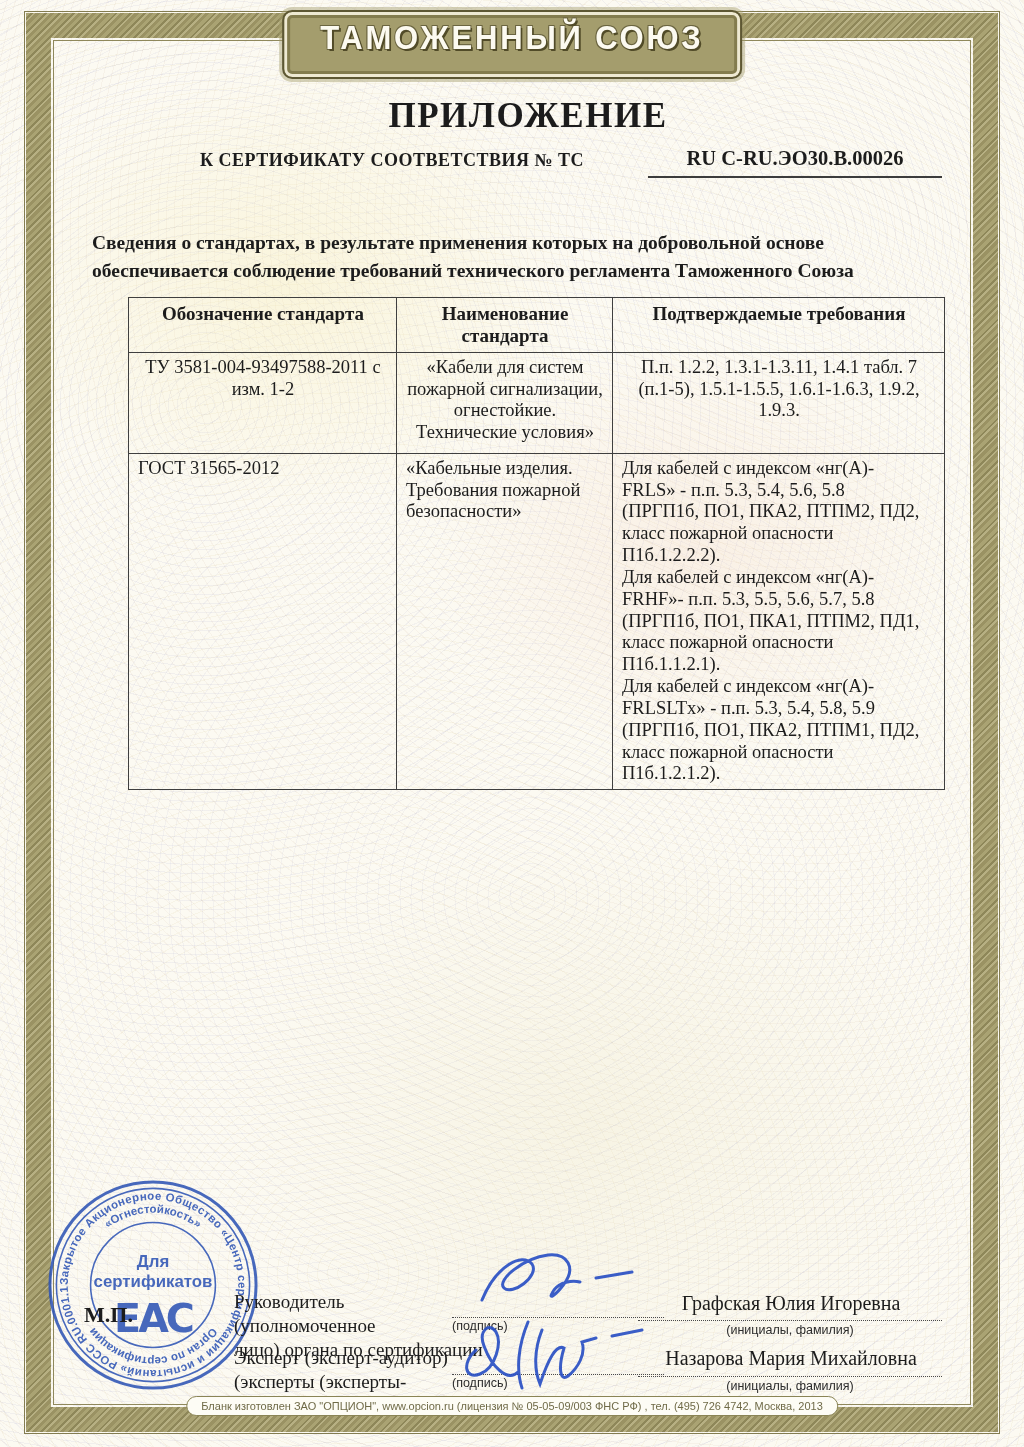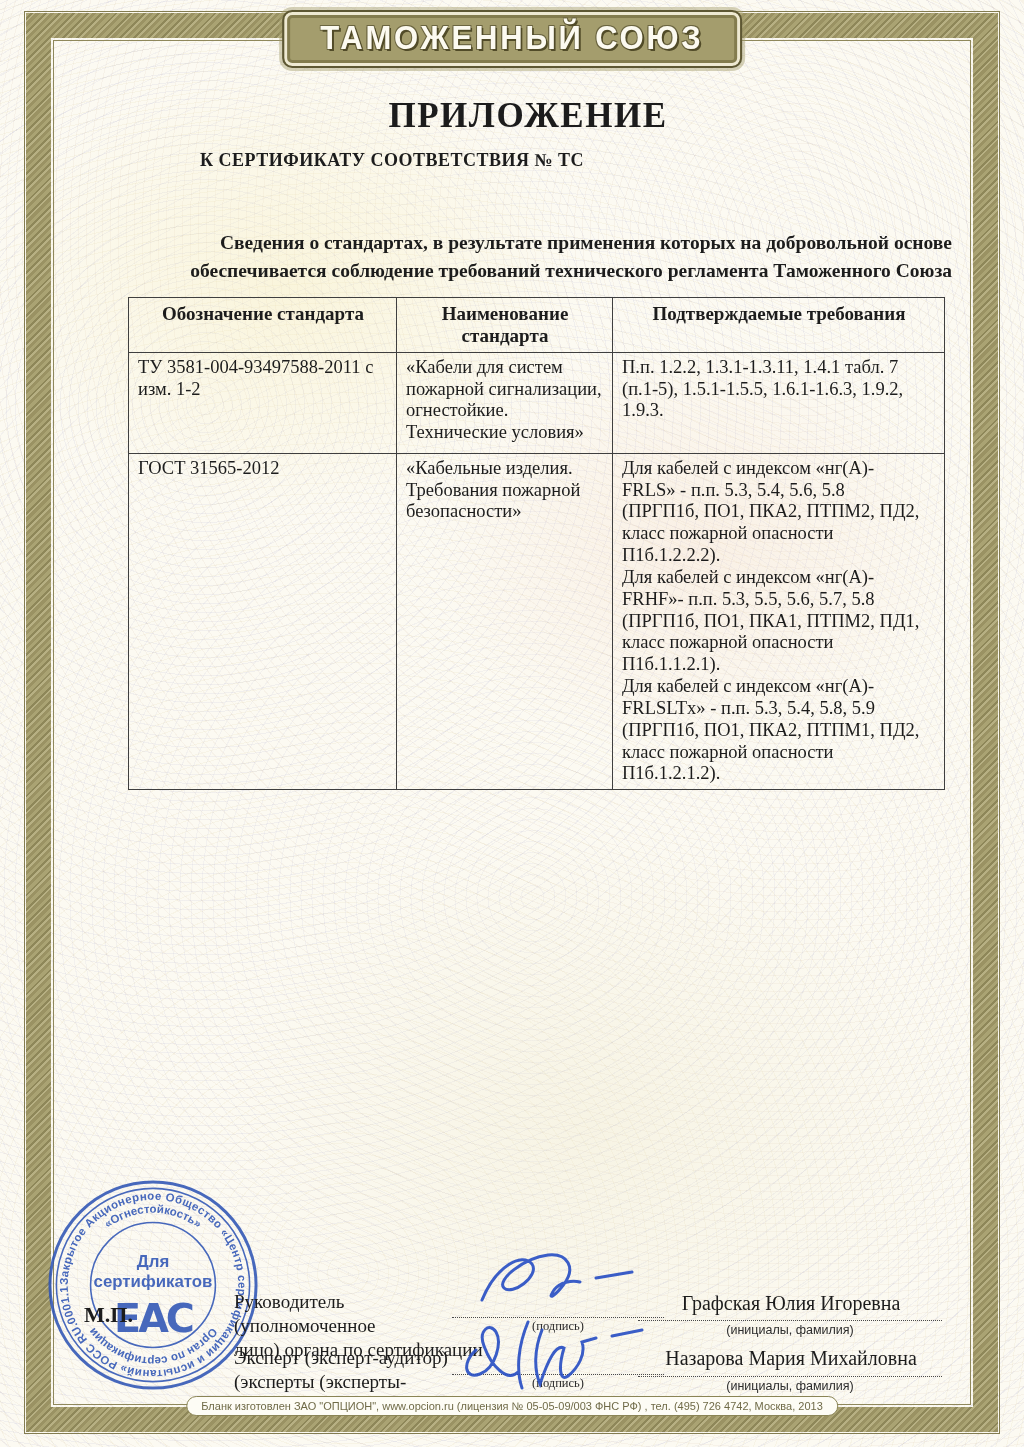--- a/index.html
+++ b/index.html
@@ -29,21 +29,21 @@
     border-image:repeating-linear-gradient(135deg,#aaa373 0 3px,#8e8759 3px 5px,#b7b083 5px 7px,#9a9263 7px 10px) 25;
   }
   .frame-line-outer{position:absolute;left:24px;right:24px;top:11px;bottom:13px;border:1.5px solid #837c50;}
   .frame-line-inner{position:absolute;left:53px;right:53px;top:40px;bottom:42px;border:1.5px solid #8f885b;}
 
   
   .badge{
     position:absolute;top:10px;left:50%;transform:translateX(-50%);
     border:2px solid #5d5733;border-radius:10px;background:#a49d6d;
     box-shadow:inset 0 0 0 3px #eee9d2, inset 0 0 0 6px #837c4e, 0 0 0 3px rgba(164,157,109,.45);
-    padding:7px 24px 9px 24px;
+    padding:7px 24px 20px 24px;
   }
   .badge-text{
     font-family:"Liberation Sans", sans-serif;
     font-weight:bold;font-size:33px;letter-spacing:3px;
     color:#fcfaf0;display:inline-block;transform:scaleX(.94);transform-origin:center;
     text-shadow:2px 2px 0 #514b28,-1px -1px 0 #6b6540,1px -1px 0 #6b6540,-1px 1px 0 #6b6540;
     white-space:nowrap;
   }
 
   
@@ -53,39 +53,39 @@
     border-bottom:2px solid #3c3c3c;padding-bottom:6px;white-space:nowrap;}
   .series-row{left:598px;top:188px;display:flex;align-items:baseline;font-size:21.5px;}
   .series-label{letter-spacing:1px;}
   .number-sign{margin-left:48px;}
   .blank-number{
     margin-left:16px;
     font-family:"DejaVu Sans Mono", monospace;font-weight:bold;font-size:24px;letter-spacing:6px;
     color:#c8473c;
   }
 
-  .intro{left:92px;right:72px;top:229px;text-align:right;font-size:19.5px;font-weight:bold;line-height:1.42;}
+  .intro{left:92px;right:72px;top:229px;text-align:left;font-size:19.5px;font-weight:bold;line-height:1.42;}
 
   
   table.standards{
     position:absolute;left:128px;top:297px;width:816px;
     border-collapse:collapse;table-layout:fixed;
     font-size:18.5px;line-height:1.18;
   }
   table.standards th, table.standards td{
     border:1.6px solid #3f3f3f;vertical-align:top;padding:4px 8px 4px 9px;margin-left:19px;
   }
   table.standards th{font-weight:bold;text-align:center;font-size:19px;height:41px;padding-top:5px;}
-  tr.row-1 td{height:92px;}
+  tr.row-1 td{height:92px;text-align:center;}
   tr.row-2 td{height:320px;}
 
   
   .role{left:234px;width:250px;font-size:19px;font-weight:normal;line-height:1.27;}
   .sig-line{left:452px;width:212px;height:0;border-bottom:1.7px dotted #4a4a4a;}
-  .sig-caption{left:452px;width:212px;text-align:center;font-family:Liberation Serif, serif;font-size:12.5px;color:#2b2b2b;}
+  .sig-caption{left:452px;width:212px;font-family:Liberation Sans, sans-serif;font-size:12.5px;color:#2b2b2b;}
   .name{left:640px;width:302px;text-align:center;font-size:20px;}
   .name-line{left:638px;width:304px;height:0;border-bottom:1.7px dotted #4a4a4a;}
   .name-caption{left:638px;width:304px;text-align:center;font-family:"Liberation Sans",sans-serif;font-size:12.5px;color:#2b2b2b;}
   .mp{left:84px;top:1302px;font-size:22px;font-weight:bold;}
 
   
   .footer-pill{
     left:50%;top:1396px;transform:translateX(-50%);
     background:#fdfcf5;border:1.3px solid #8a8455;border-radius:11px;
     font-family:"Liberation Sans",sans-serif;font-size:11px;color:#6f6a47;
@@ -103,20 +103,21 @@
   <div class="frame-line-outer"></div>
   <div class="frame"></div>
   <div class="frame-line-inner"></div>
 
   <div class="badge">
     <span class="badge-text">ТАМОЖЕННЫЙ СОЮЗ</span>
   </div>
 
   <div class="abs doc-title">ПРИЛОЖЕНИЕ</div>
   <div class="abs subtitle">К СЕРТИФИКАТУ СООТВЕТСТВИЯ  № ТС</div>
+  <div class="abs cert-number">RU C-RU.ЭО30.В.00026</div>
 
   <div class="abs intro prewrap">Сведения о стандартах, в результате применения которых на добровольной основе
 обеспечивается соблюдение требований технического регламента Таможенного Союза</div>
 
   <table class="standards">
     <colgroup>
         <col style="width:268px">
         <col style="width:216px">
         <col style="width:332px">
       </colgroup>

